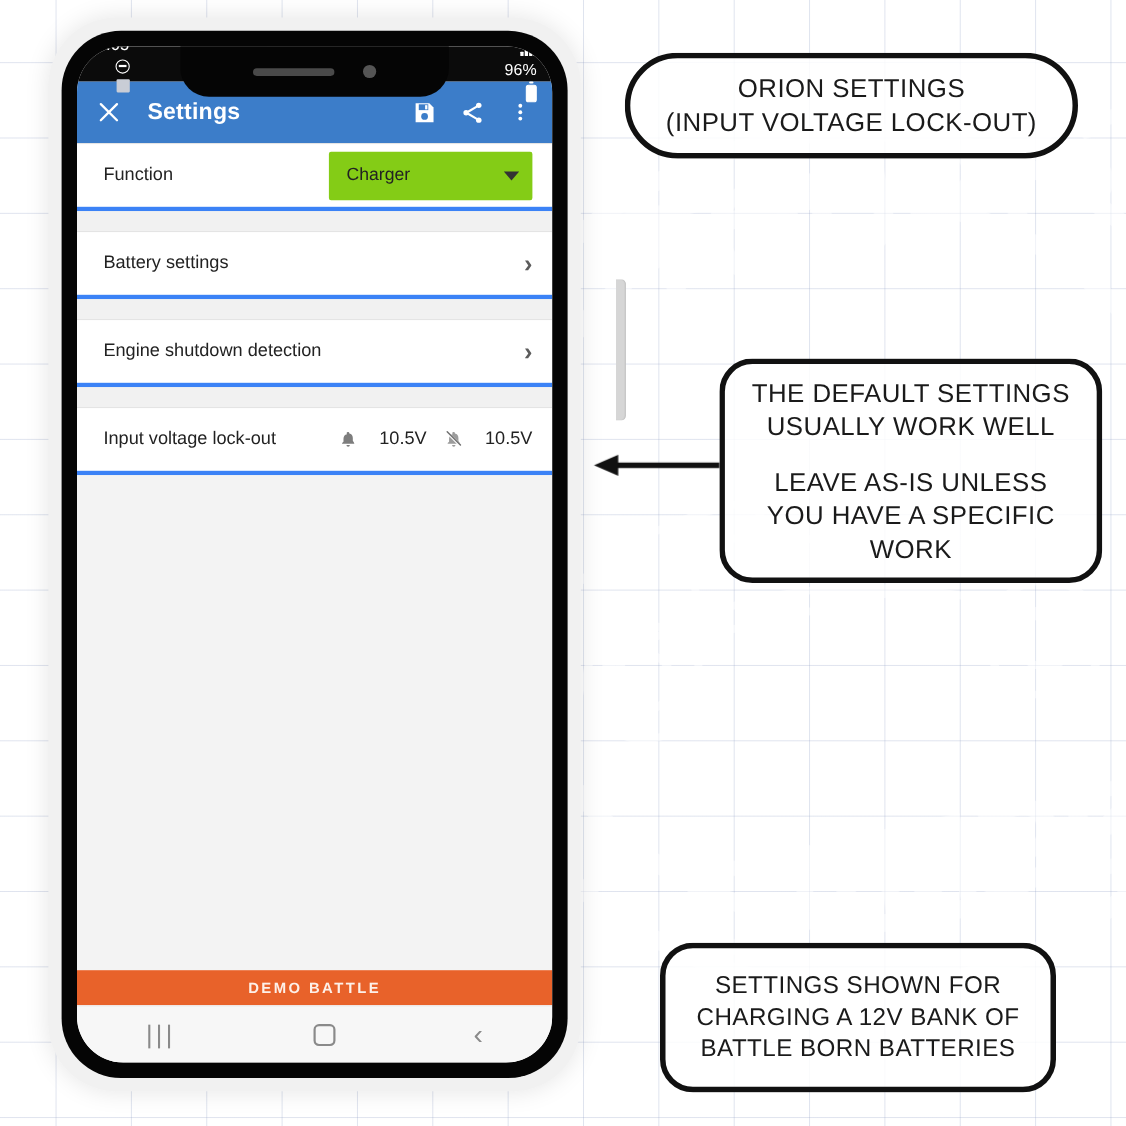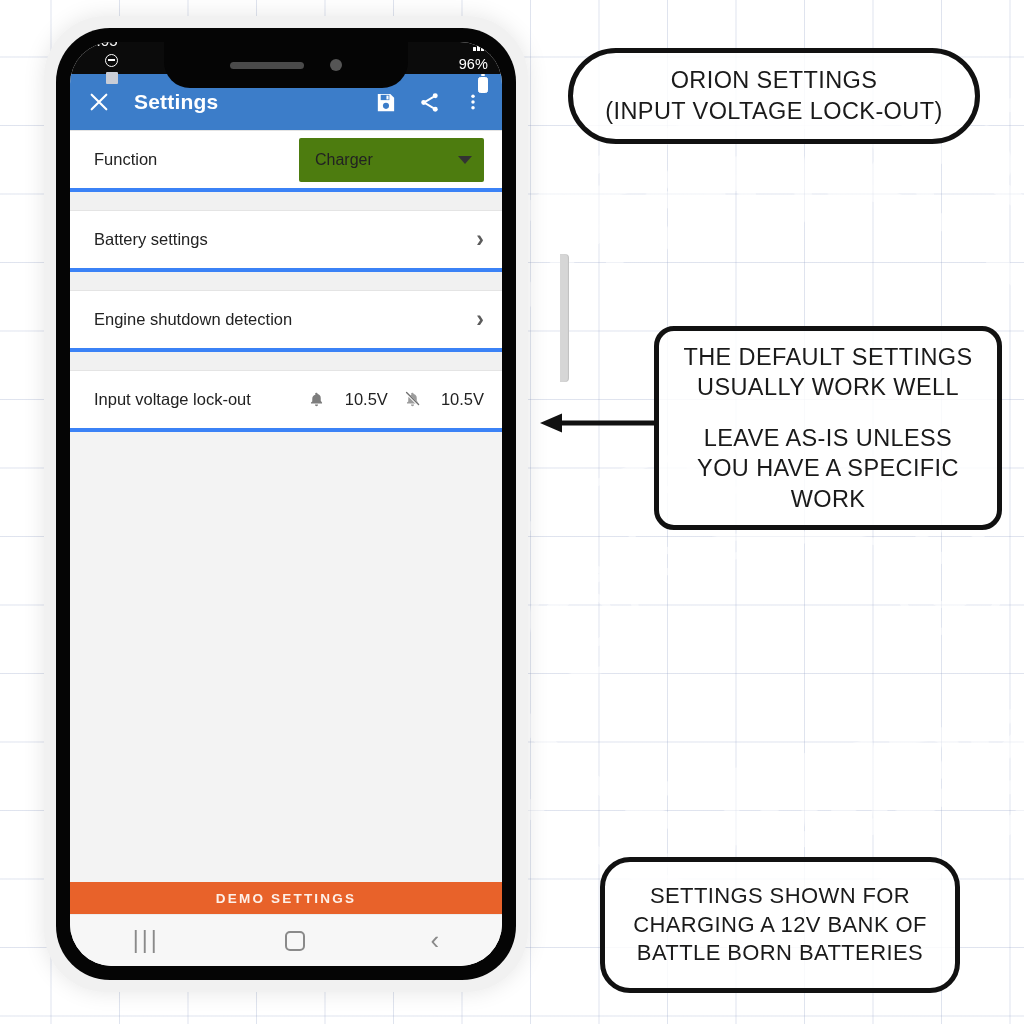--- a/index.html
+++ b/index.html
@@ -175,21 +175,21 @@
     border-top: 1px solid #e4e4e4;
     border-bottom: 4px solid #3b82f6;
   }
   .row .label { font-size: 16.5px; color: #222; flex: 1; }
   .gap { height: 18px; background: #f1f1f1; }
   .chev {
     font-size: 23px; color: #5c5c5c; font-weight: 600;
     line-height: 1;
   }
   .dropdown {
-    background: #4d7c0f;
+    background: #84cc16;
     border-radius: 2px;
     height: 44px; width: 185px;
     display: flex; align-items: center;
     padding: 0 12px 0 16px;
     justify-content: space-between;
   }
   .dropdown .dd-val { font-size: 16px; color: #222; }
   .caret {
     width: 0; height: 0;
     border-left: 7px solid transparent;
@@ -230,21 +230,21 @@
     letter-spacing: .4px;
     line-height: 1.3;
   }
   #callout-title {
     left: 568px; top: 48px; width: 412px; height: 96px;
     border-radius: 48px;
     font-size: 23.5px;
   }
   #callout-default {
     left: 654px; top: 326px; width: 348px; height: 204px;
-    border-radius: 20px;
+    border-radius: 30px;
     font-size: 23.5px;
   }
   #callout-bottom {
     left: 600px; top: 857px; width: 360px; height: 136px;
     border-radius: 30px;
     font-size: 22px;
   }
   .callout .inner { padding: 6px 16px; }
   .callout .blank-line { height: 20px; }
 
@@ -391,21 +391,21 @@
                   <path d="M3.6 2.2 L20.6 19.2" stroke="#6f6f6f" stroke-width="1.9" fill="none" stroke-linecap="round"></path>
                 </svg>
                 <span class="v">10.5V</span>
               </span>
             </div>
           </div>
 
           <div id="list-filler"></div>
         </div>
 
-        <div id="demo-banner">DEMO SETTINGS</div>
+        <div id="demo-banner">DEMO BATTLE</div>
 
         <div id="nav-bar">
           <span class="nav-ico" id="nav-recent">|||</span>
           <span class="nav-ico" id="nav-home"></span>
           <span class="nav-ico" id="nav-back">‹</span>
         </div>
 
       </div>
     </div>
   </div>

